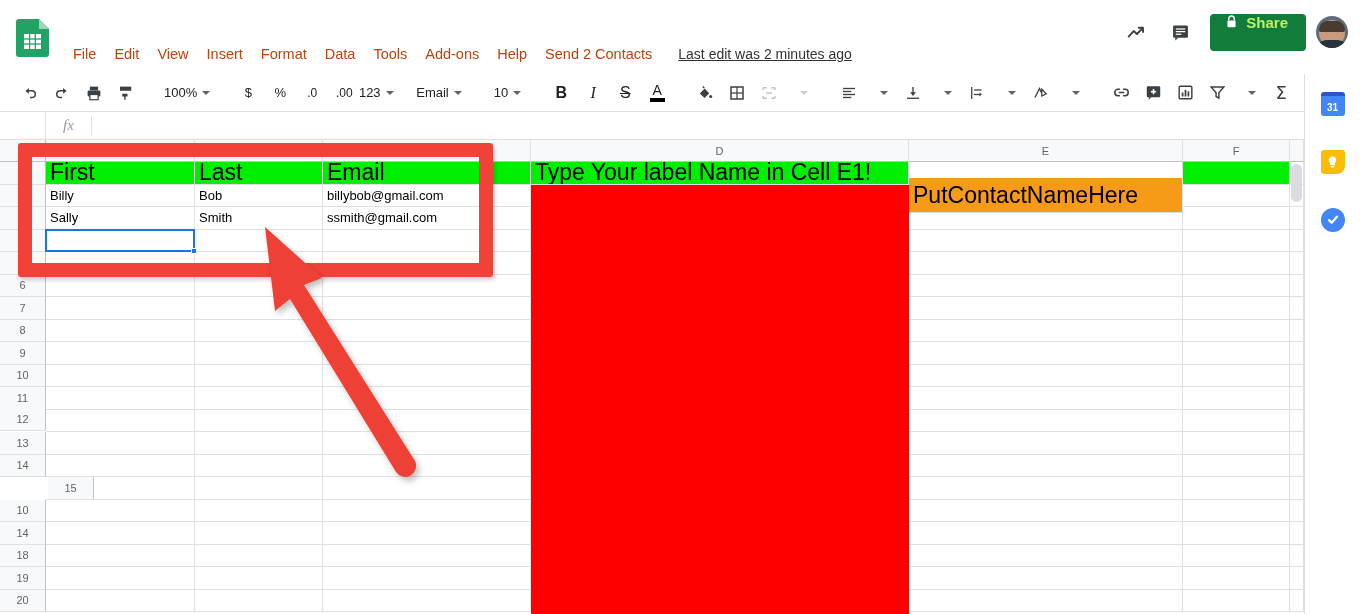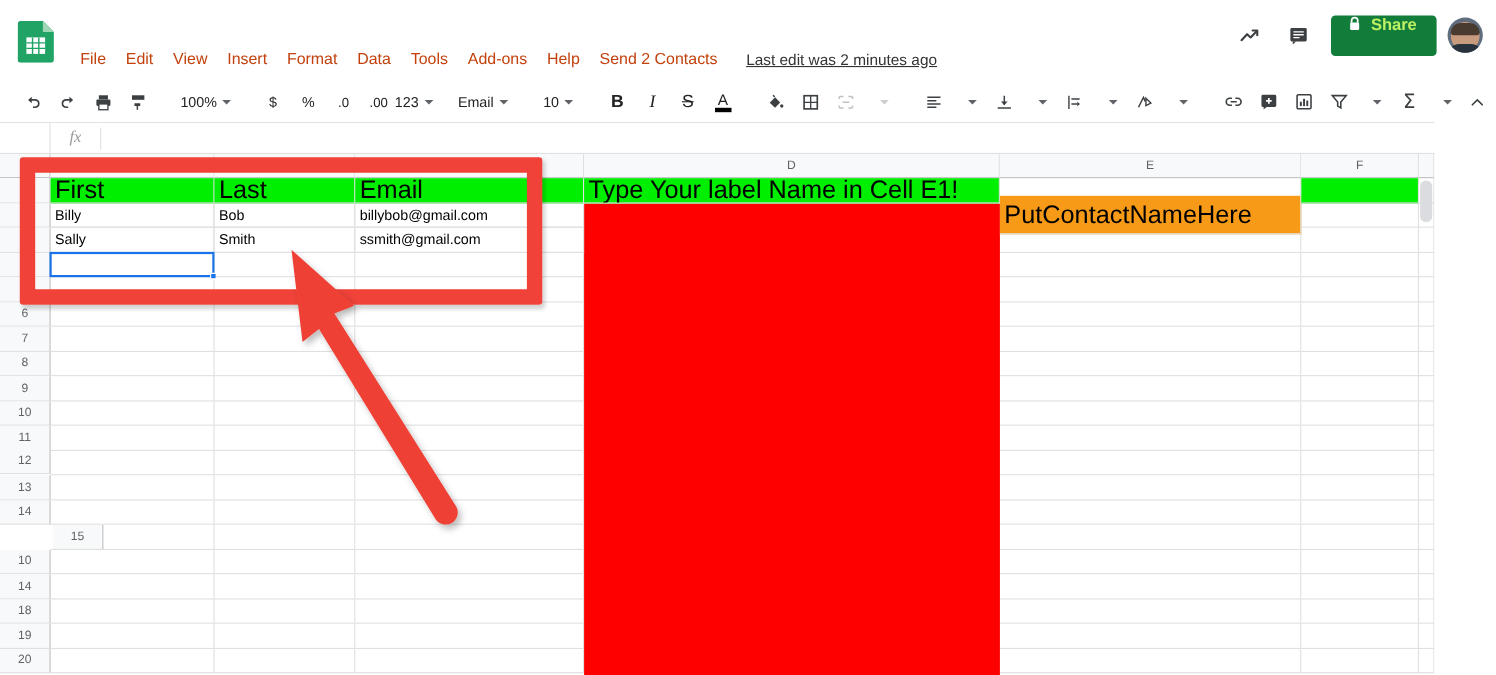--- a/index.html
+++ b/index.html
@@ -642,14 +642,28 @@
         <filter id="shd" x="-30%" y="-30%" width="180%" height="180%">
           <feDropShadow dx="3" dy="4" stdDeviation="3" flood-color="#000" flood-opacity="0.25"></feDropShadow>
         </filter>
       </defs>
       <g filter="url(#shd)">
         <path d="M20 12 L77 63 L59 70 L170 246 A11 11 0 0 1 151 257 L45 84 L30 96 Z" fill="#ef4136"></path>
       </g>
     </svg>
   </div>
 
+  <div class="right-rail">
+    <div class="rail-icon rail-cal">31</div>
+    <div class="rail-icon rail-keep">
+      <svg width="13" height="15" viewBox="0 0 14 16">
+          <path d="M7 1.5a4 4 0 0 1 2.6 7.1V11H4.4V8.6A4 4 0 0 1 7 1.5z" fill="#fff"></path>
+          <rect x="5" y="11.8" width="4" height="1.5" fill="#fff"></rect>
+        </svg>
+    </div>
+    <div class="rail-icon rail-tasks">
+      <svg width="14" height="14" viewBox="0 0 16 16">
+          <path d="M3.5 8.2l3 3 6-7" fill="none" stroke="#fff" stroke-width="2.6" stroke-linecap="round" stroke-linejoin="round"></path>
+        </svg>
+    </div>
+  </div>
 
 </div>
 
 </body></html>

